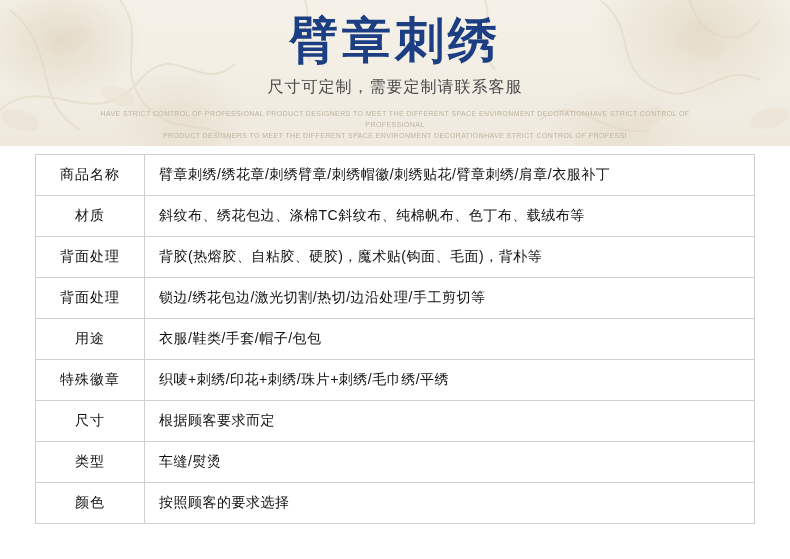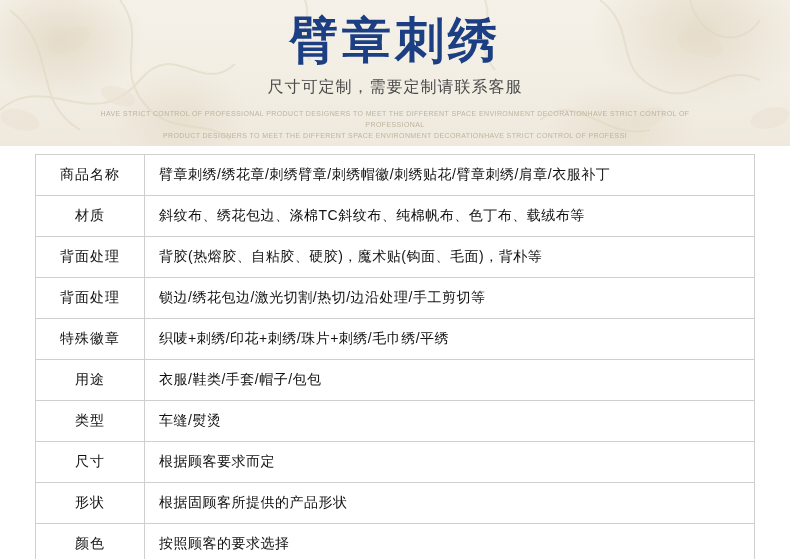--- a/index.html
+++ b/index.html
@@ -158,38 +158,34 @@
         </tr>
         <tr>
           <td class="key">背面处理</td>
           <td class="val">背胶(热熔胶、自粘胶、硬胶)，魔术贴(钩面、毛面)，背朴等</td>
         </tr>
         <tr>
           <td class="key">背面处理</td>
           <td class="val">锁边/绣花包边/激光切割/热切/边沿处理/手工剪切等</td>
         </tr>
         <tr>
-          <td class="key">特殊徽章</td>
-          <td class="val">织唛+刺绣/印花+刺绣/珠片+刺绣/毛巾绣/平绣</td>
-        </tr>
-        <tr>
           <td class="key">用途</td>
           <td class="val">衣服/鞋类/手套/帽子/包包</td>
         </tr>
         <tr>
-          <td class="key">类型</td>
-          <td class="val">车缝/熨烫</td>
+          <td class="key">特殊徽章</td>
+          <td class="val">织唛+刺绣/印花+刺绣/珠片+刺绣/毛巾绣/平绣</td>
         </tr>
         <tr>
           <td class="key">尺寸</td>
           <td class="val">根据顾客要求而定</td>
         </tr>
         <tr>
-          <td class="key">形状</td>
-          <td class="val">根据固顾客所提供的产品形状</td>
+          <td class="key">类型</td>
+          <td class="val">车缝/熨烫</td>
         </tr>
         <tr>
           <td class="key">颜色</td>
           <td class="val">按照顾客的要求选择</td>
         </tr>
 
       </tbody>
     </table>
   </div>
 

